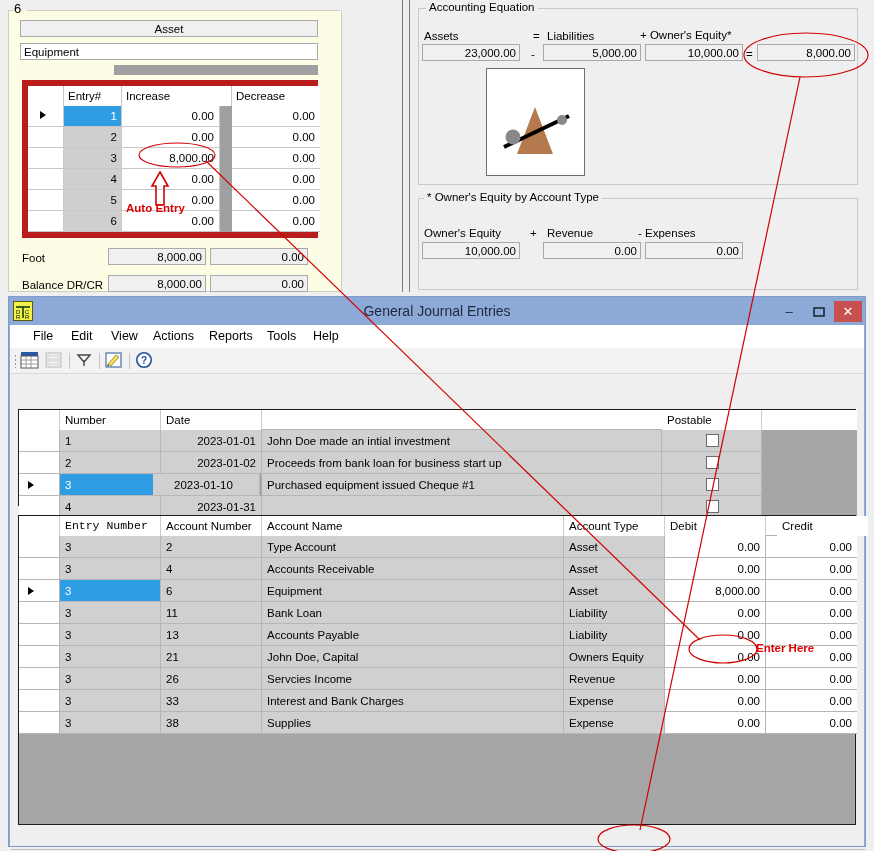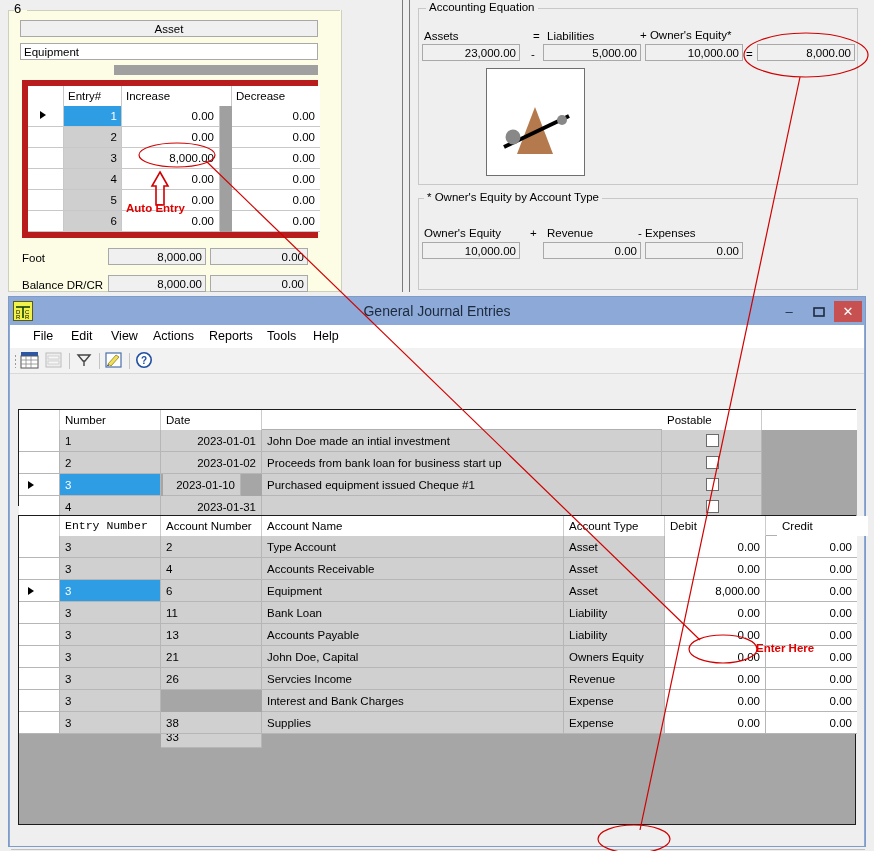--- a/index.html
+++ b/index.html
@@ -342,21 +342,21 @@
               <div class="g-c" style="left: 643px; width: 100px;">
                 <div class="chkbox" style="left: 44px; top: 4px;"></div>
               </div>
               <div class="g-c" style="left: 743px; width: 95px; background: rgb(166, 166, 166); border-right: none; border-bottom: none;"></div>
             </div>
             <div class="g-row" style="left: 0px; top: 64px; width: 100%;">
               <div class="g-c ind" style="left: 0px; width: 41px;">
                 <div class="g-ind-arrow"></div>
               </div>
               <div class="g-c sel" style="left: 41px; width: 101px;">3</div>
-              <div class="g-c r" style="left: 144px; width: 78px;">2023-01-10</div>
+              <div class="g-c r" style="left: 134px; width: 107px; text-align: center;">2023-01-10</div>
               <div class="g-c" style="left: 243px; width: 400px;">Purchased equipment issued Cheque #1</div>
               <div class="g-c" style="left: 643px; width: 100px;">
                 <div class="chkbox" style="left: 44px; top: 4px;"></div>
               </div>
               <div class="g-c" style="left: 743px; width: 95px; background: rgb(166, 166, 166); border-right: none; border-bottom: none;"></div>
             </div>
             <div class="g-row" style="left: 0px; top: 86px; width: 100%;">
               <div class="g-c ind" style="left: 0px; width: 41px;"></div>
               <div class="g-c" style="left: 41px; width: 101px;">4</div>
               <div class="g-c r" style="left: 142px; width: 101px;">2023-01-31</div>
@@ -461,21 +461,21 @@
               <div class="g-c" style="left: 41px; width: 101px;">3</div>
               <div class="g-c" style="left: 142px; width: 101px;">26</div>
               <div class="g-c" style="left: 243px; width: 302px;">Servcies Income</div>
               <div class="g-c" style="left: 545px; width: 101px;">Revenue</div>
               <div class="g-c r white" style="left: 646px; width: 101px;">0.00</div>
               <div class="g-c r white" style="left: 747px; width: 91px; border-right: none;">0.00</div>
             </div>
             <div class="g-row" style="left: 0px; top: 174px; width: 100%;">
               <div class="g-c ind" style="left: 0px; width: 41px;"></div>
               <div class="g-c" style="left: 41px; width: 101px;">3</div>
-              <div class="g-c" style="left: 142px; width: 101px; margin-top: 36px;">33</div>
+              <div class="g-c" style="left: 142px; width: 101px;">33</div>
               <div class="g-c" style="left: 243px; width: 302px;">Interest and Bank Charges</div>
               <div class="g-c" style="left: 545px; width: 101px;">Expense</div>
               <div class="g-c r white" style="left: 646px; width: 101px;">0.00</div>
               <div class="g-c r white" style="left: 747px; width: 91px; border-right: none;">0.00</div>
             </div>
             <div class="g-row" style="left: 0px; top: 196px; width: 100%;">
               <div class="g-c ind" style="left: 0px; width: 41px;"></div>
               <div class="g-c" style="left: 41px; width: 101px;">3</div>
               <div class="g-c" style="left: 142px; width: 101px;">38</div>
               <div class="g-c" style="left: 243px; width: 302px;">Supplies</div>

